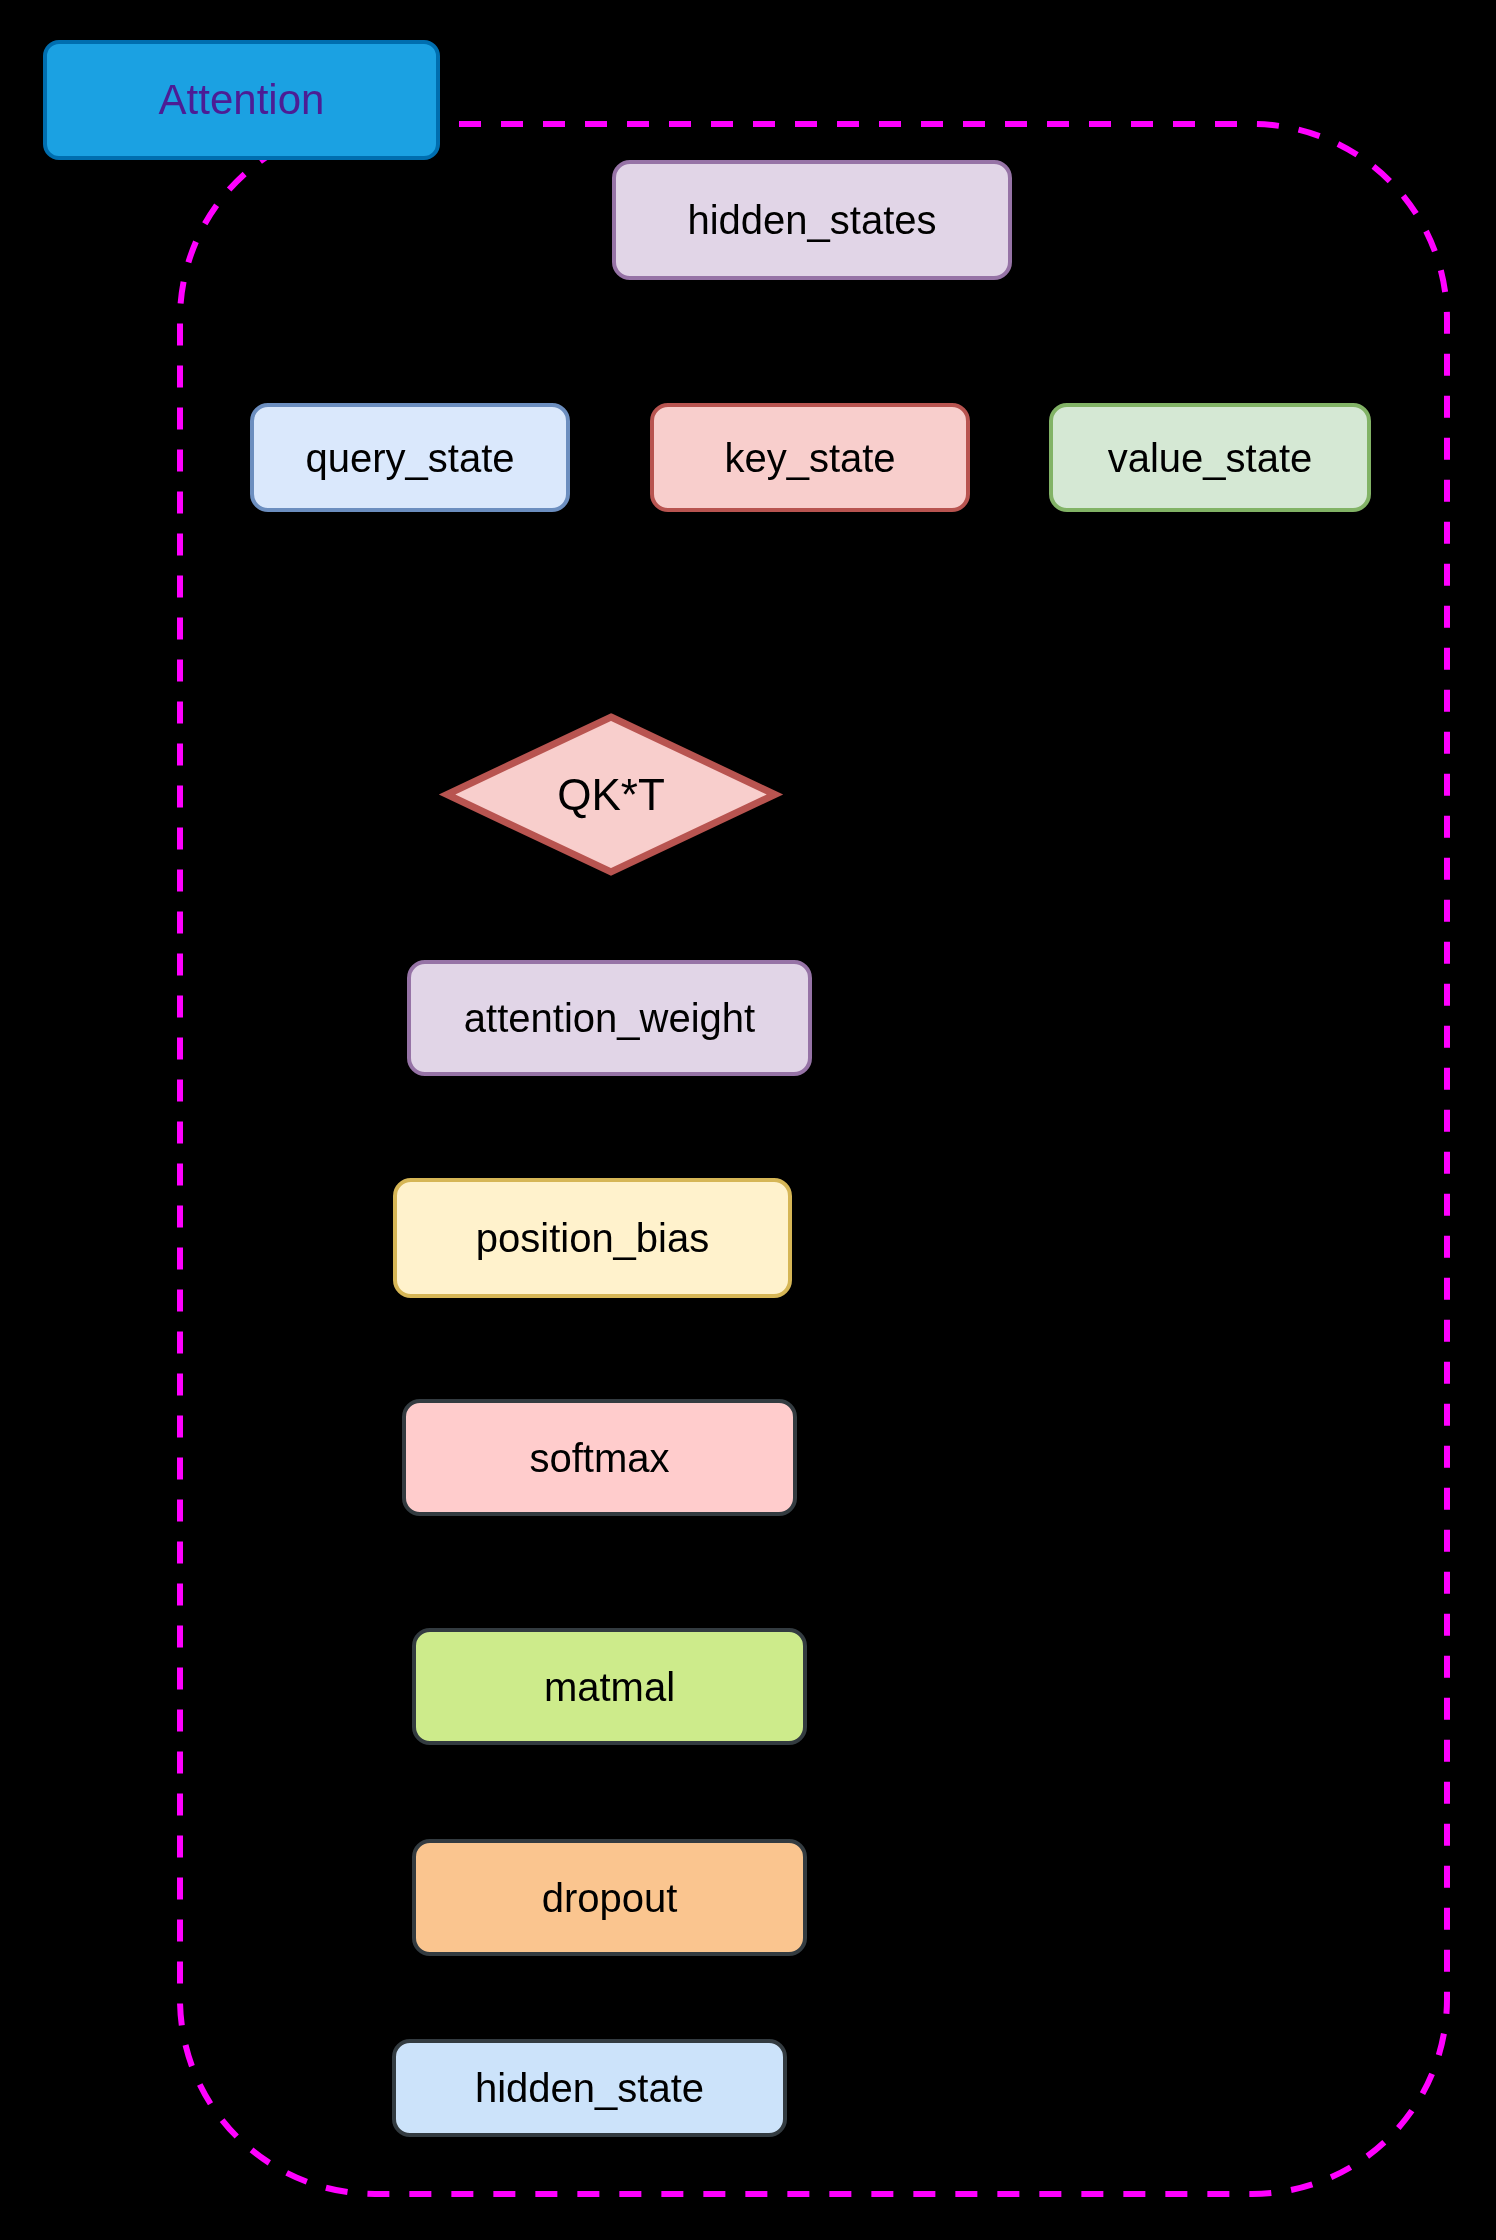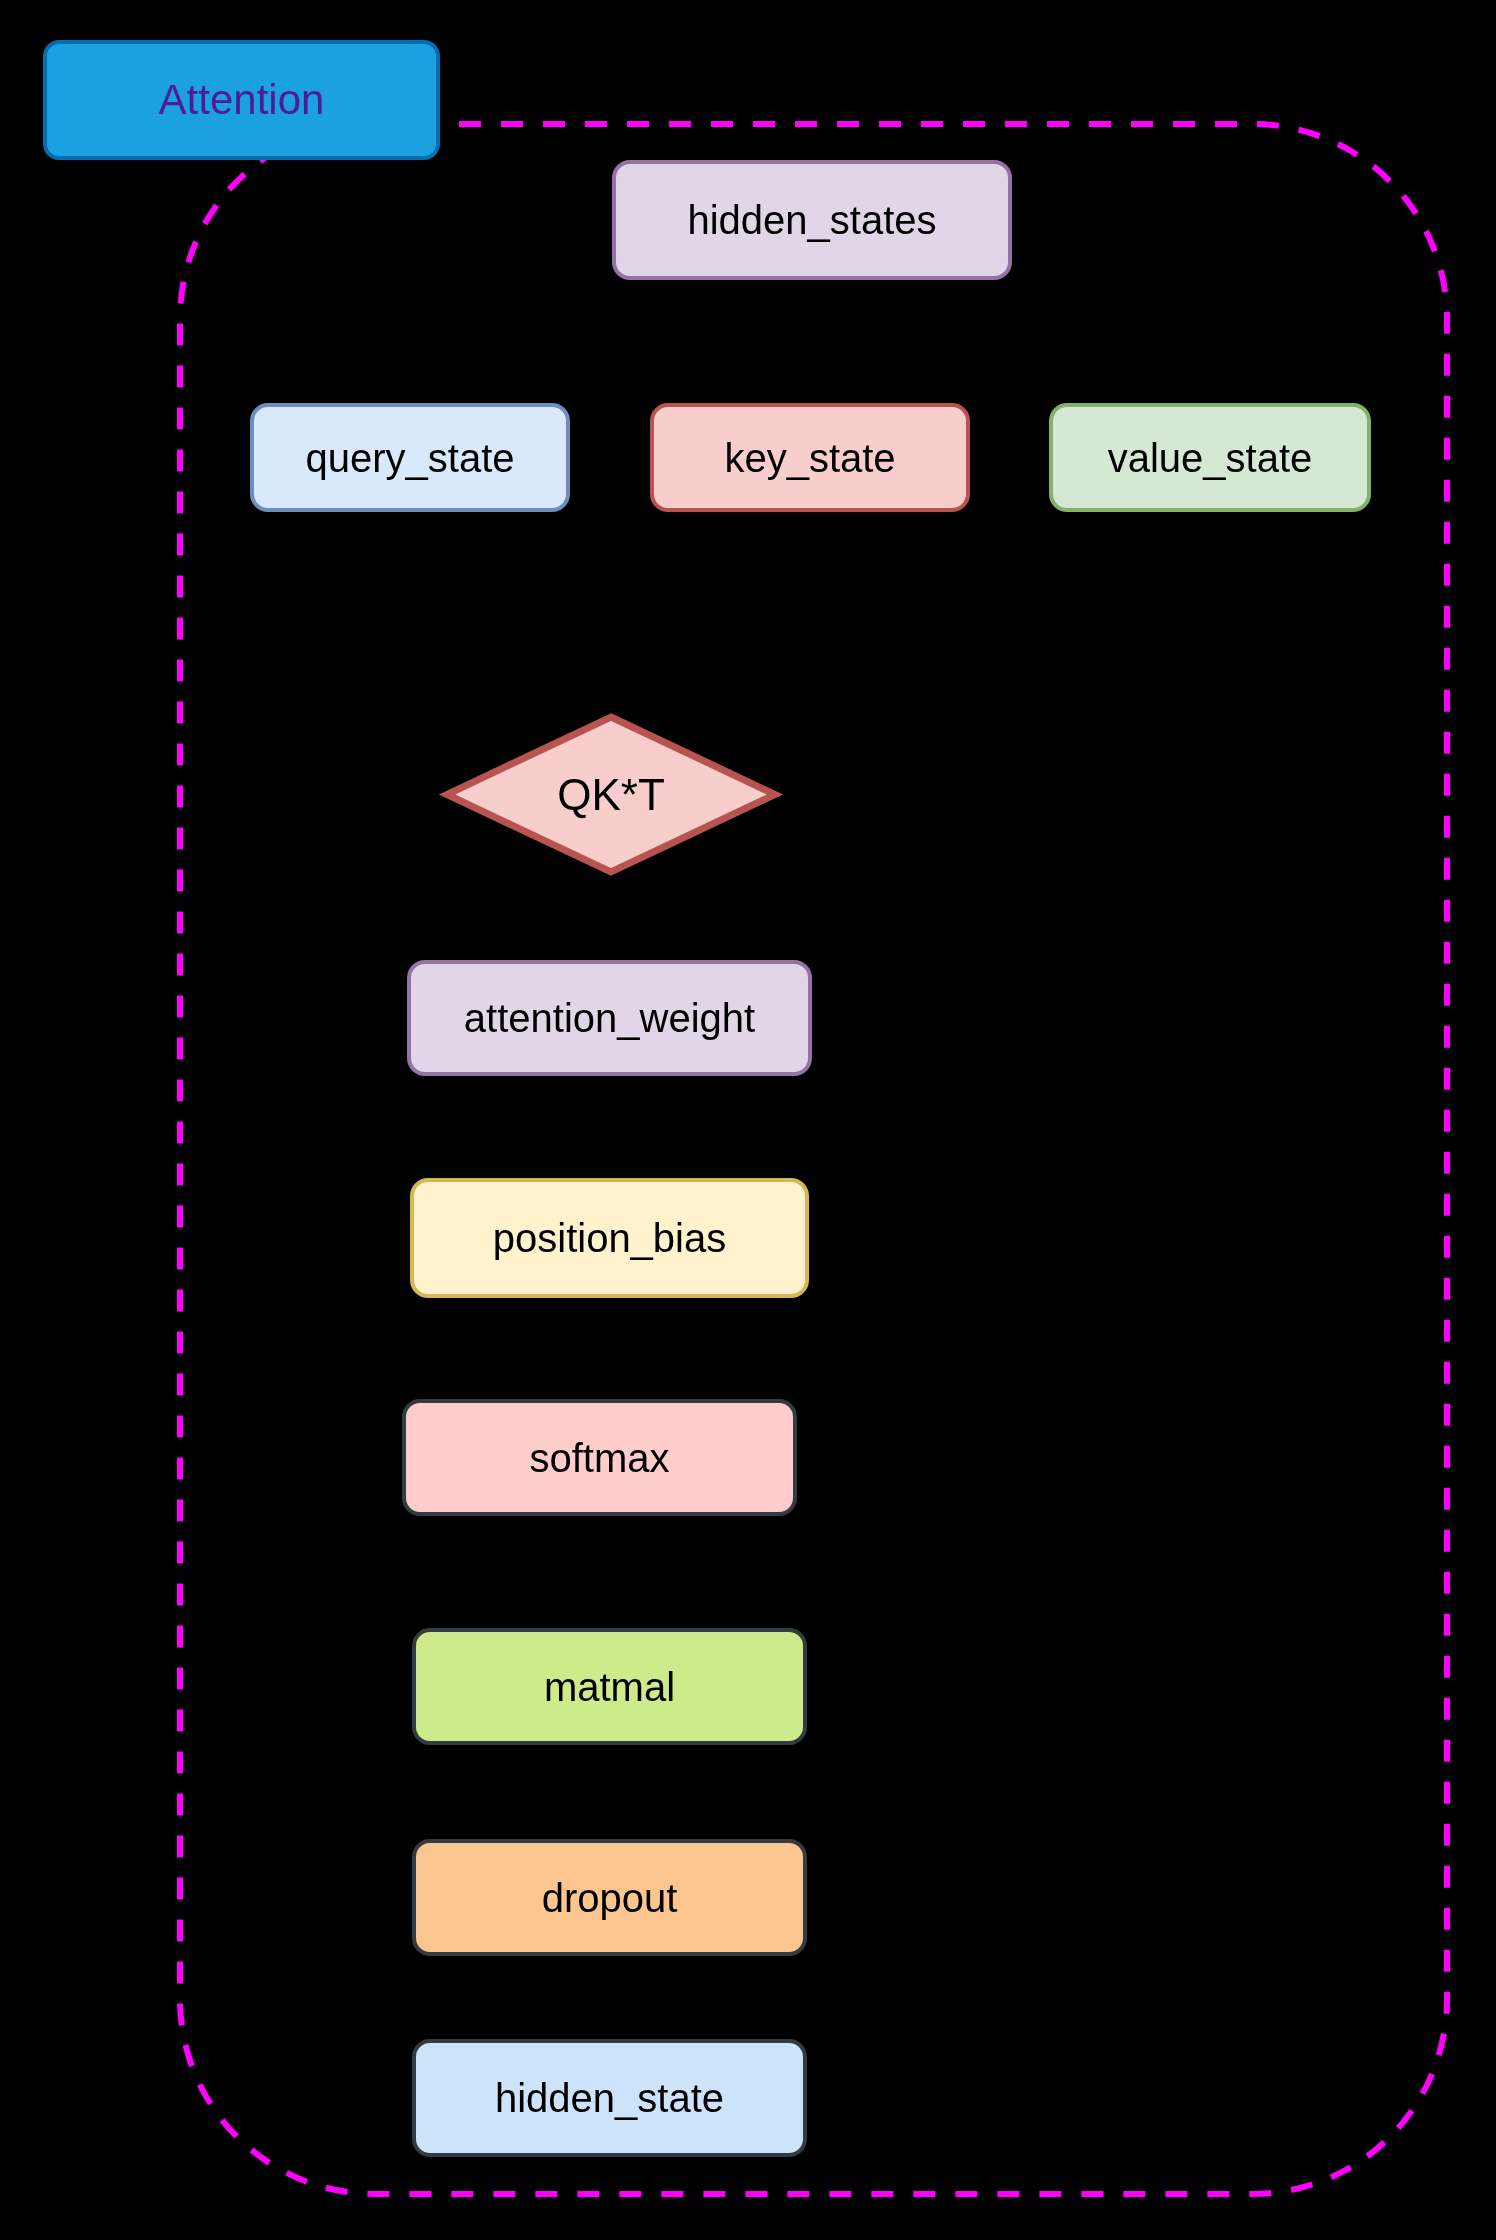--- a/index.html
+++ b/index.html
@@ -51,25 +51,25 @@
     justify-content: center;
     font-size: 42px;
     z-index: 3;
   }
   
   .n-hidden-states    { left: 612px;  top: 160px;  width: 400px; height: 120px; }
   .n-query-state      { left: 250px;  top: 403px;  width: 320px; height: 109px; }
   .n-key-state        { left: 650px;  top: 403px;  width: 320px; height: 109px; }
   .n-value-state      { left: 1049px; top: 403px;  width: 322px; height: 109px; }
   .n-attention-weight { left: 407px;  top: 960px;  width: 405px; height: 116px; }
-  .n-position-bias    { left: 410px;  top: 1178px; width: 399px; height: 120px; justify-content: center; }
+  .n-position-bias    { left: 393px;  top: 1178px; width: 399px; height: 120px; justify-content: center; }
   .n-softmax          { left: 402px;  top: 1399px; width: 395px; height: 117px; }
   .n-matmal           { left: 412px;  top: 1628px; width: 395px; height: 117px; }
   .n-dropout          { left: 412px;  top: 1839px; width: 395px; height: 117px; }
-  .n-hidden-state     { left: 412px;  top: 2039px; width: 395px; height: 118px; }
+  .n-hidden-state     { left: 392px;  top: 2039px; width: 395px; height: 98px; }
   .diamond-wrap {
     position: absolute;
     left: 443px;
     top: 713px;
     width: 336px;
     height: 163px;
   }
   .diamond-wrap svg {
     position: absolute;
     left: 0;

